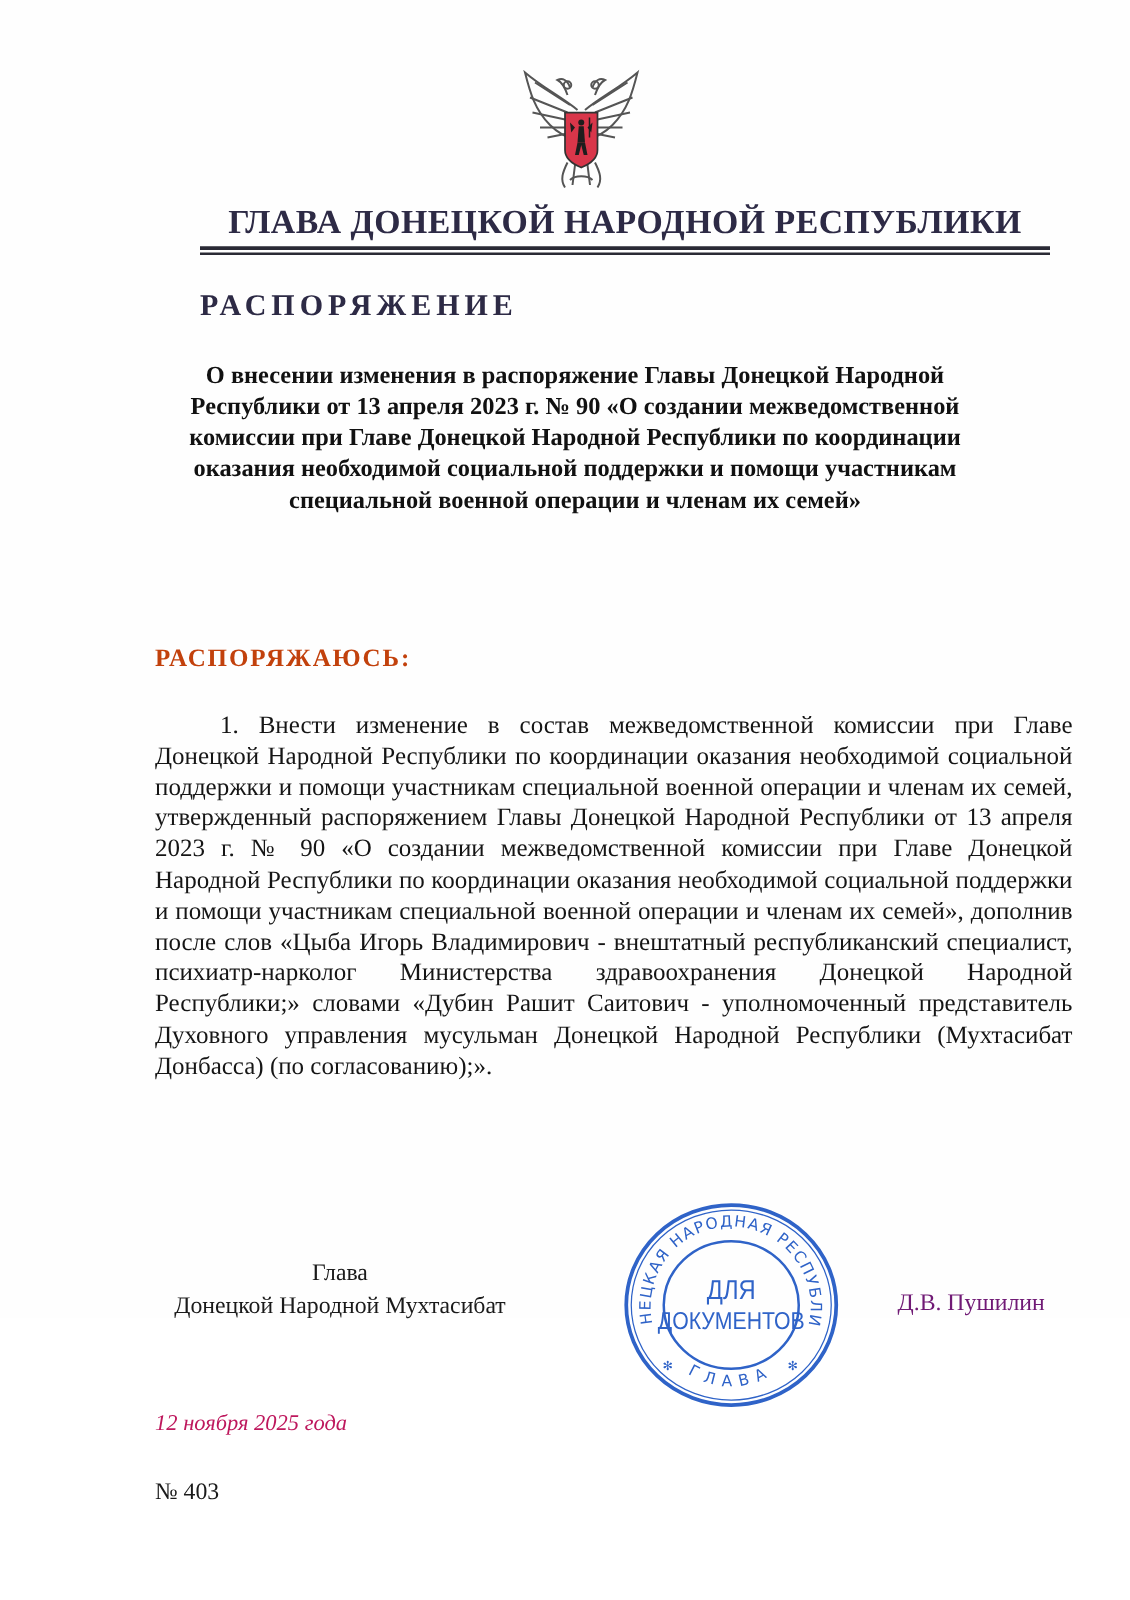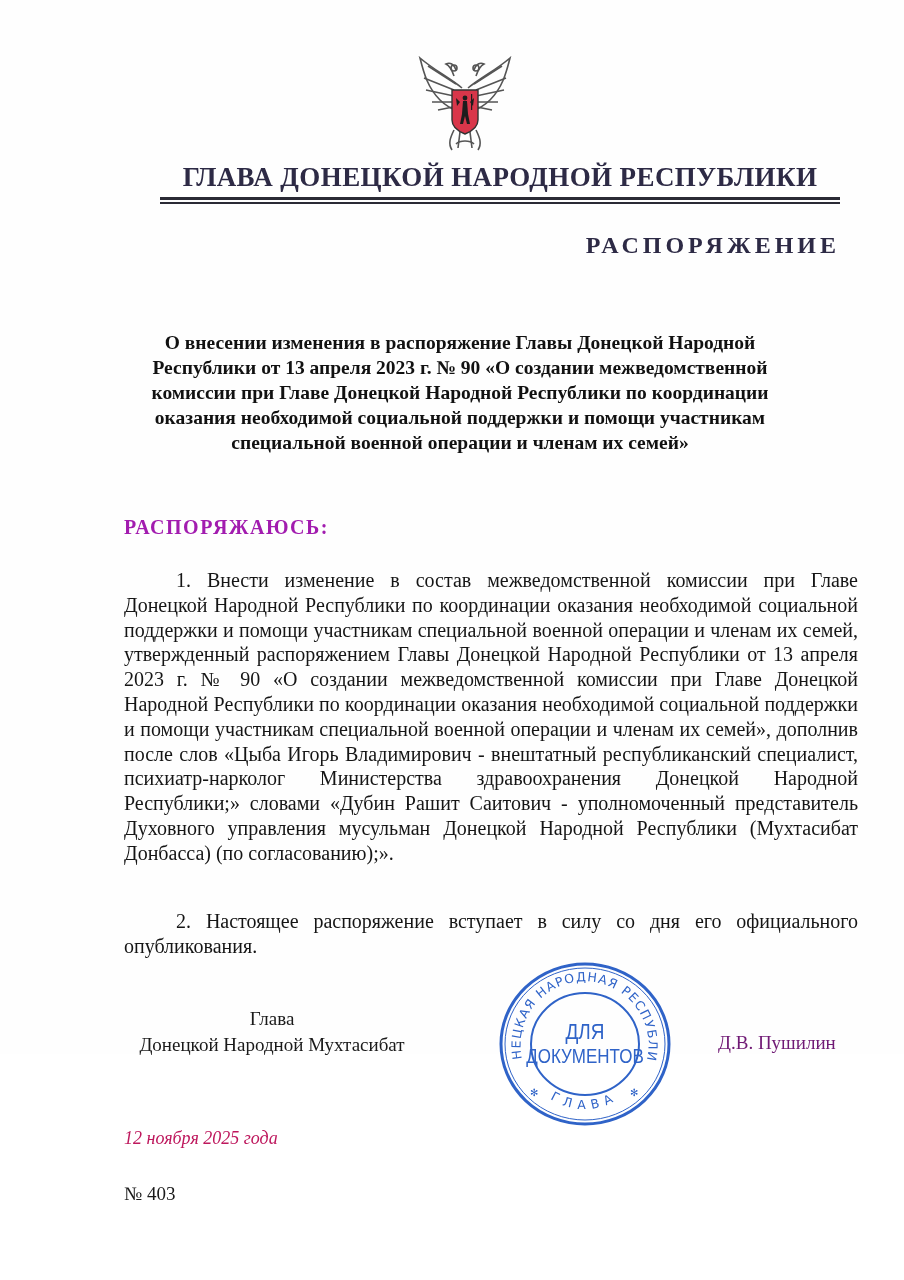--- a/index.html
+++ b/index.html
@@ -8,32 +8,32 @@
   .page { position: absolute; left: 0; top: 0; width: 904px; height: 1054px; background: #fefefe; }
 
   .emblem { position: absolute; left: 410px; top: 48px; width: 110px; height: 110px; }
 
   .org-title { position: absolute; left: 160px; top: 162px; width: 680px; text-align: center;
                font-weight: bold; font-size: 27px; letter-spacing: 0.4px; color: #2d2a45; }
   .rule { position: absolute; left: 160px; width: 680px; background: #2a2a35; }
   .rule-a { top: 197px; height: 3px; }
   .rule-b { top: 202px; height: 2px; }
 
-  .doc-type { position: absolute; left: 160px; top: 232px; width: 680px; text-align: right;
+  .doc-type { position: absolute; left: 160px; top: 232px; width: 680px; text-align: left;
               font-weight: bold; font-size: 24px; letter-spacing: 4px; color: #2d2a45; }
 
   .doc-subject { position: absolute; left: 140px; top: 288px; width: 640px; text-align: center;
-                 font-weight: bold; font-size: 19.5px; line-height: 25px; color: #111; margin-top: 42px; }
+                 font-weight: bold; font-size: 19.5px; line-height: 25px; color: #111; }
 
   .body-text { position: absolute; left: 124px; width: 734px; font-size: 20px; line-height: 24.8px;
                text-align: justify; color: #151515; }
   .body-text .indent { display: inline-block; width: 52px; }
   .basis { top: 442px; }
   .decree { position: absolute; left: 124px; top: 516px; font-weight: bold; font-size: 20px;
-            letter-spacing: 1.5px; color: #a21caf; }
+            letter-spacing: 1.5px; color: #c2410c; }
   .item1 { top: 568px; }
   .item2 { top: 909px; }
 
   .sign-role { position: absolute; left: 124px; top: 1006px; width: 296px; text-align: center;
                font-size: 19px; line-height: 26px; color: #1a1a1a; }
   .sign-name { position: absolute; left: 718px; top: 1032px; font-size: 19px; color: #701a75; }
 
   .stamp { position: absolute; left: 482px; top: 955px; width: 205px; height: 178px; }
 
   .date { position: absolute; left: 124px; top: 1128px; font-size: 18px; color: #be185d; font-style: italic; }
@@ -79,21 +79,20 @@
 
   <div class="doc-type">РАСПОРЯЖЕНИЕ</div>
 
   <div class="doc-subject">О внесении изменения в распоряжение Главы Донецкой Народной Республики от 13 апреля 2023 г. № 90 «О создании межведомственной комиссии при Главе Донецкой Народной Республики по координации оказания необходимой социальной поддержки и помощи участникам специальной военной операции и членам их семей»</div>
 
 
   <div class="decree">РАСПОРЯЖАЮСЬ:</div>
 
   <div class="body-text item1"><span class="indent"></span><span>1. Внести изменение в состав межведомственной комиссии при Главе Донецкой Народной Республики по координации оказания необходимой социальной поддержки и помощи участникам специальной военной операции и членам их семей, утвержденный распоряжением Главы Донецкой Народной Республики от 13 апреля 2023 г. № 90 «О создании межведомственной комиссии при Главе Донецкой Народной Республики по координации оказания необходимой социальной поддержки и помощи участникам специальной военной операции и членам их семей», дополнив после слов «Цыба Игорь Владимирович - внештатный республиканский специалист, психиатр-нарколог Министерства здравоохранения Донецкой Народной Республики;» словами «Дубин Рашит Саитович - уполномоченный представитель Духовного управления мусульман Донецкой Народной Республики (Мухтасибат Донбасса) (по согласованию);».</span></div>
 
-  <div class="body-text item2"><span class="indent"></span><span>2. Настоящее распоряжение вступает в силу со дня его официального опубликования.</span></div>
 
   <div class="sign-role">
     <div>Глава</div>
     <div>Донецкой Народной Мухтасибат</div>
   </div>
 
   <svg class="stamp" viewBox="0 0 205 178">
     <defs>
       <path id="ringTop" d="M 40 104 A 64 64 0 1 1 165 104"></path>
       <path id="ringBottom" d="M 52 128 A 62 62 0 0 0 153 128"></path>

